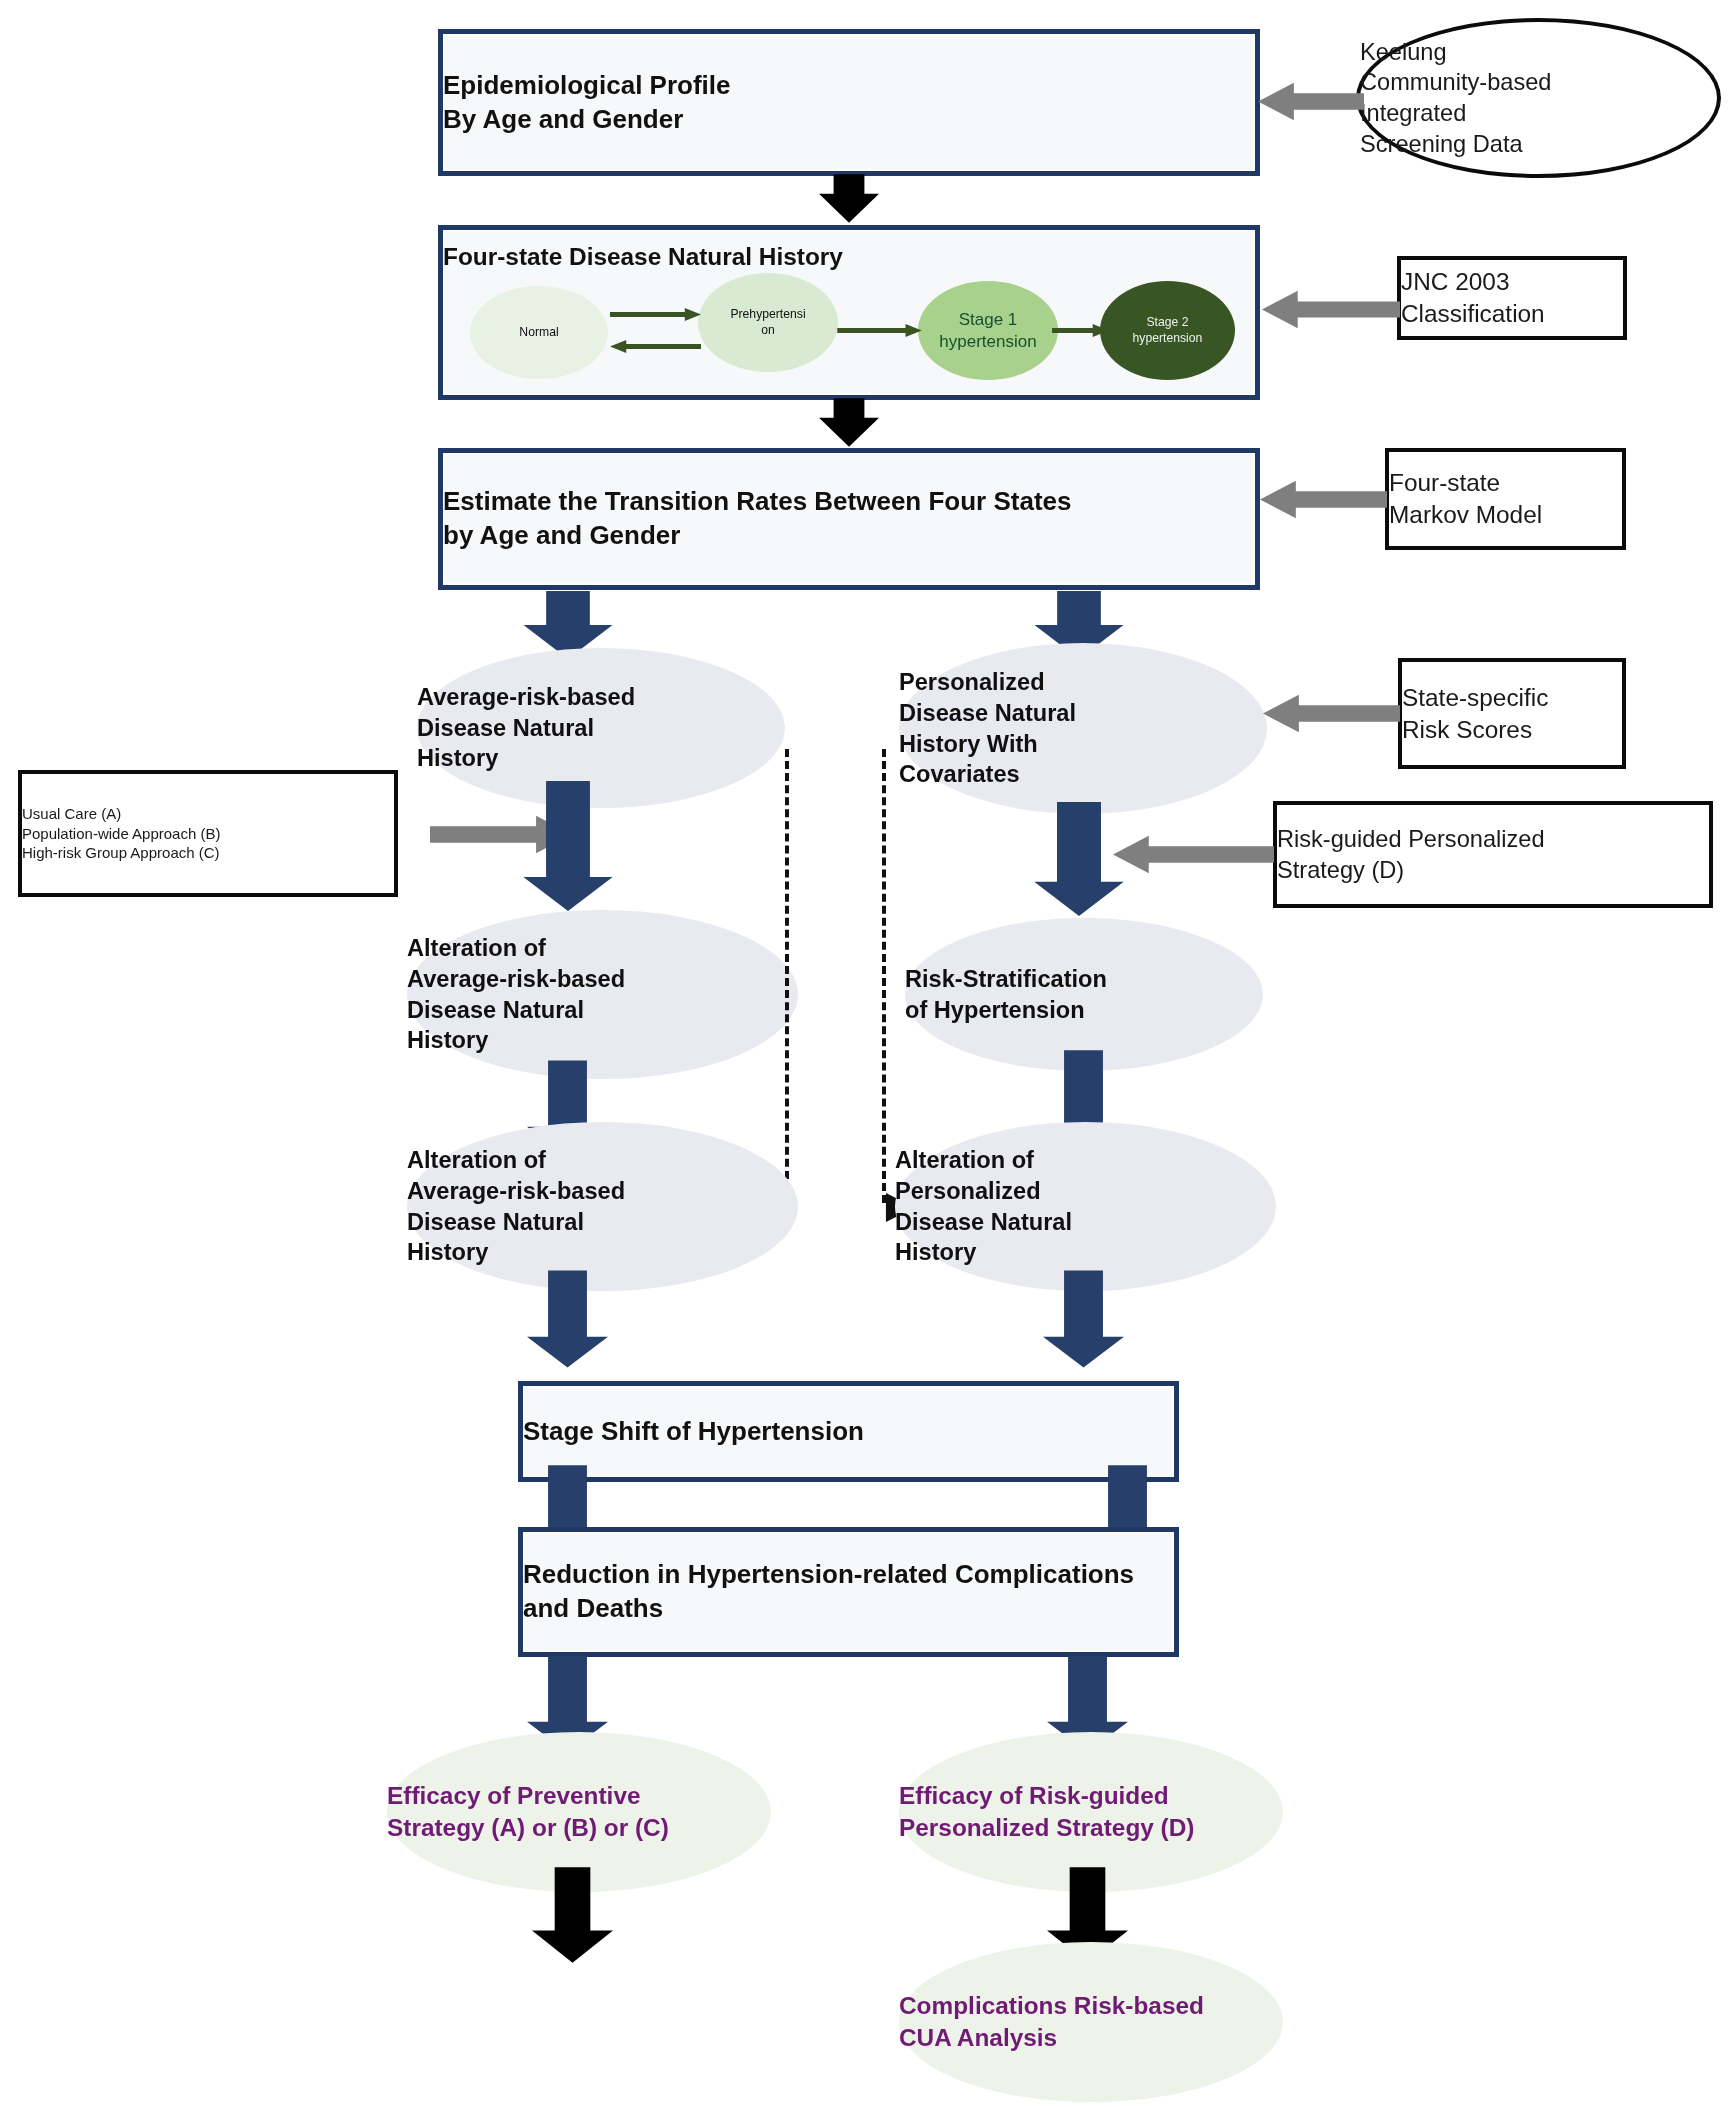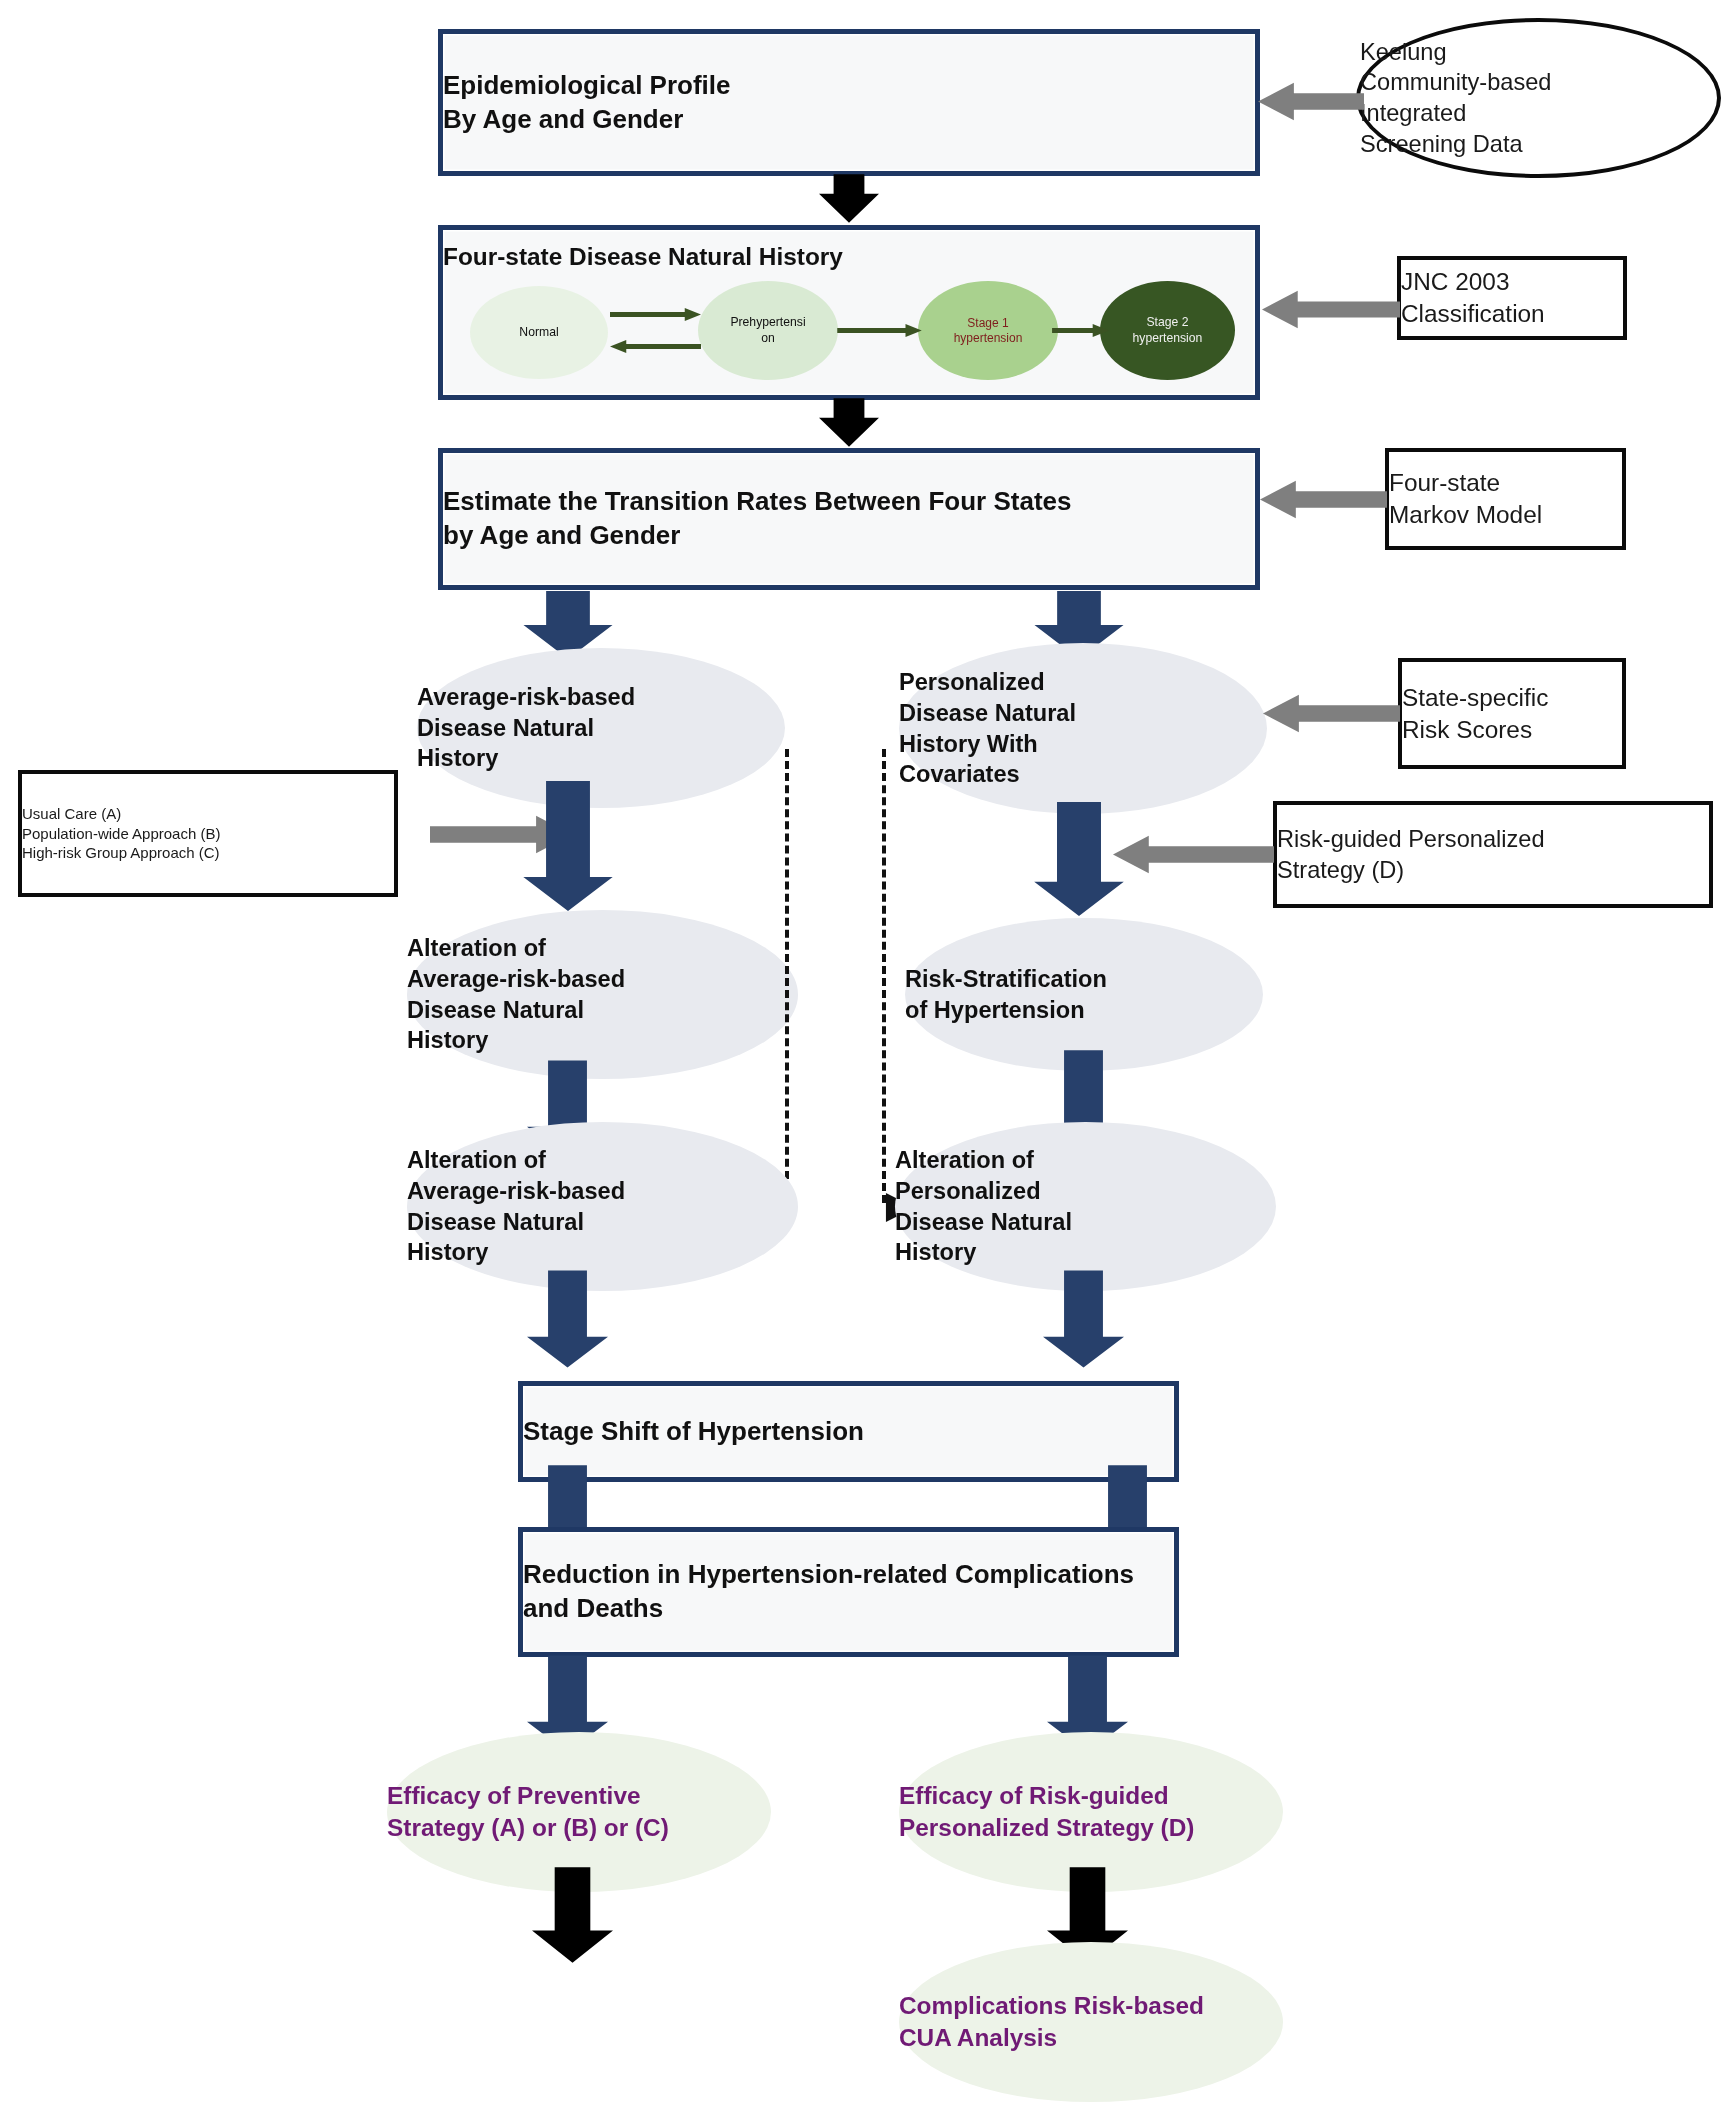--- a/index.html
+++ b/index.html
@@ -87,25 +87,25 @@
     </svg>
   </div>
 
   <div class="node box-blue" style="left:438px;top:225px;width:822px;height:175px;flex-direction:column;justify-content:flex-start;">
     <div class="txt" style="font-size:24.4px;margin-top:11.4px;">Four-state Disease Natural History</div>
   </div>
 
   <div class="mk-state" style="left:470px;top:286px;width:138px;height:93px;background:#E8F2E4;font-size:12.2px;font-weight:normal;color:#111;">
     <span class="mk-label" style="white-space:pre-line;">Normal</span>
   </div>
-  <div class="mk-state" style="left:698px;top:281px;width:140px;height:99px;background:#D9EAD3;font-size:12.2px;font-weight:normal;color:#111;">
+  <div class="mk-state" style="left:698px;top:273px;width:140px;height:99px;background:#D9EAD3;font-size:12.2px;font-weight:normal;color:#111;">
     <span class="mk-label" style="white-space:pre-line;">Prehypertensi
 on</span>
   </div>
-  <div class="mk-state" style="left:918px;top:281px;width:140px;height:99px;background:#A9D18E;font-size:12px;font-weight:normal;color:#7f1d1d;">
+  <div class="mk-state" style="left:918px;top:281px;width:140px;height:99px;background:#A9D18E;font-size:17px;font-weight:normal;color:#14532d;">
     <span class="mk-label" style="white-space:pre-line;">Stage 1
 hypertension</span>
   </div>
   <div class="mk-state" style="left:1100px;top:281px;width:135px;height:99px;background:#375623;font-size:12.2px;font-weight:normal;color:#F0F0F0;">
     <span class="mk-label" style="white-space:pre-line;">Stage 2
 hypertension</span>
   </div>
 
   <div class="arrow" style="left:610px;top:308px;">
     <svg width="91" height="13" viewBox="0 0 112 16">

